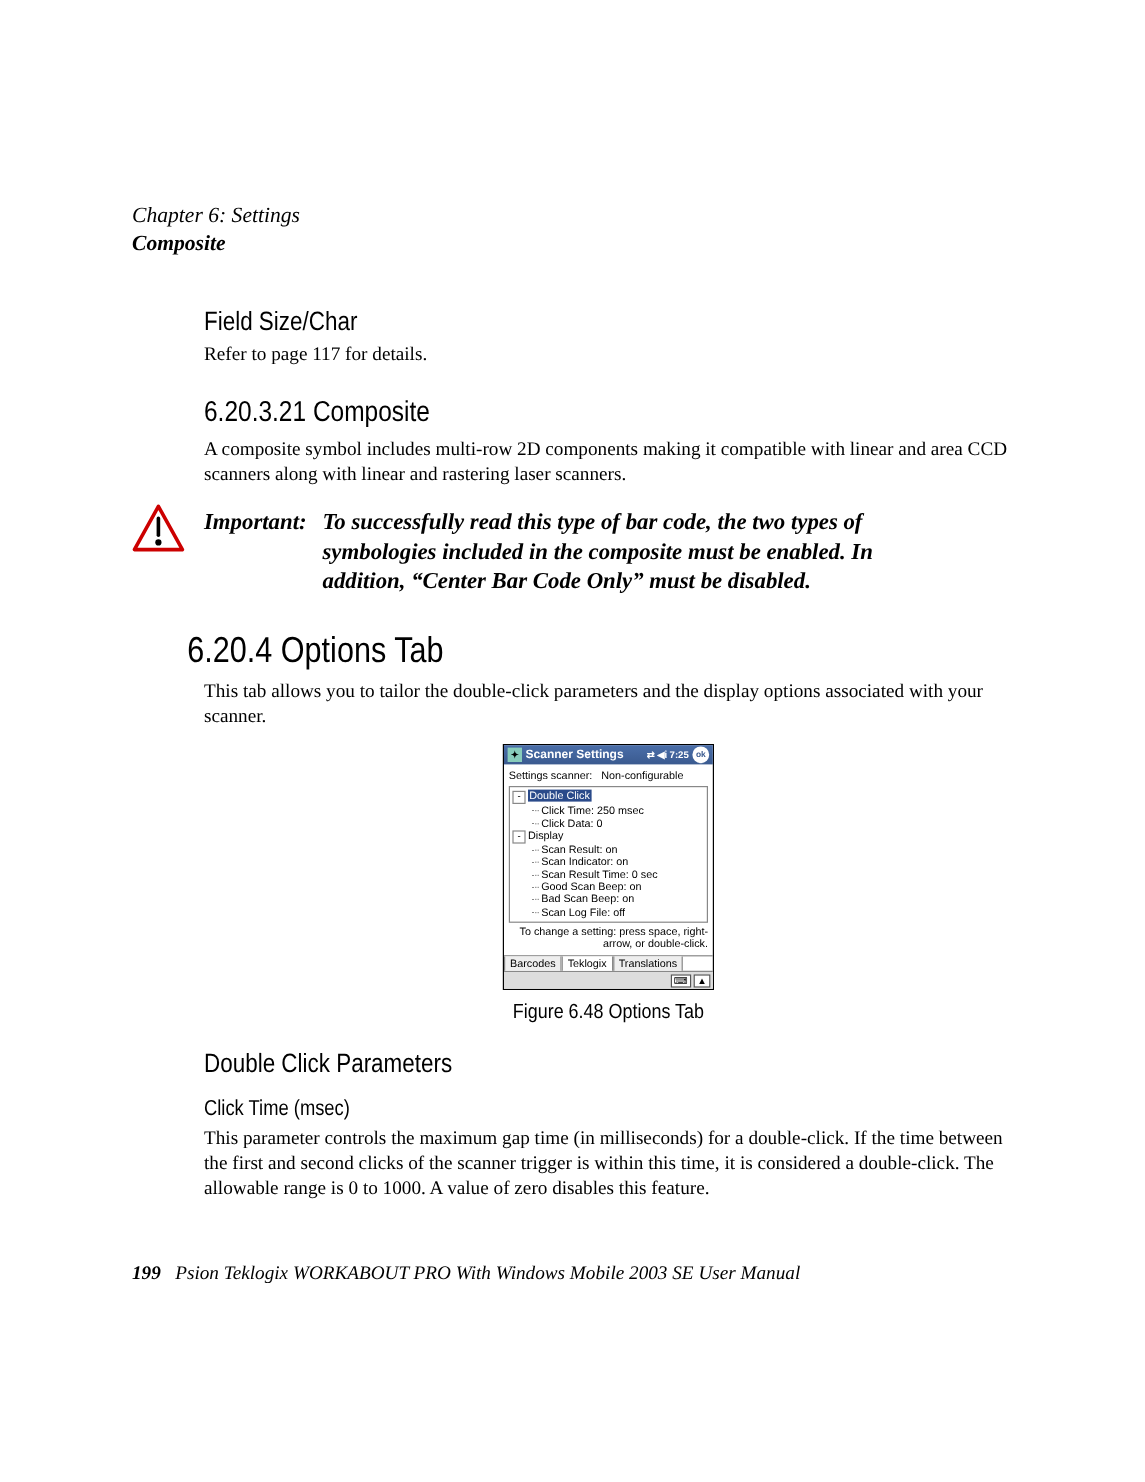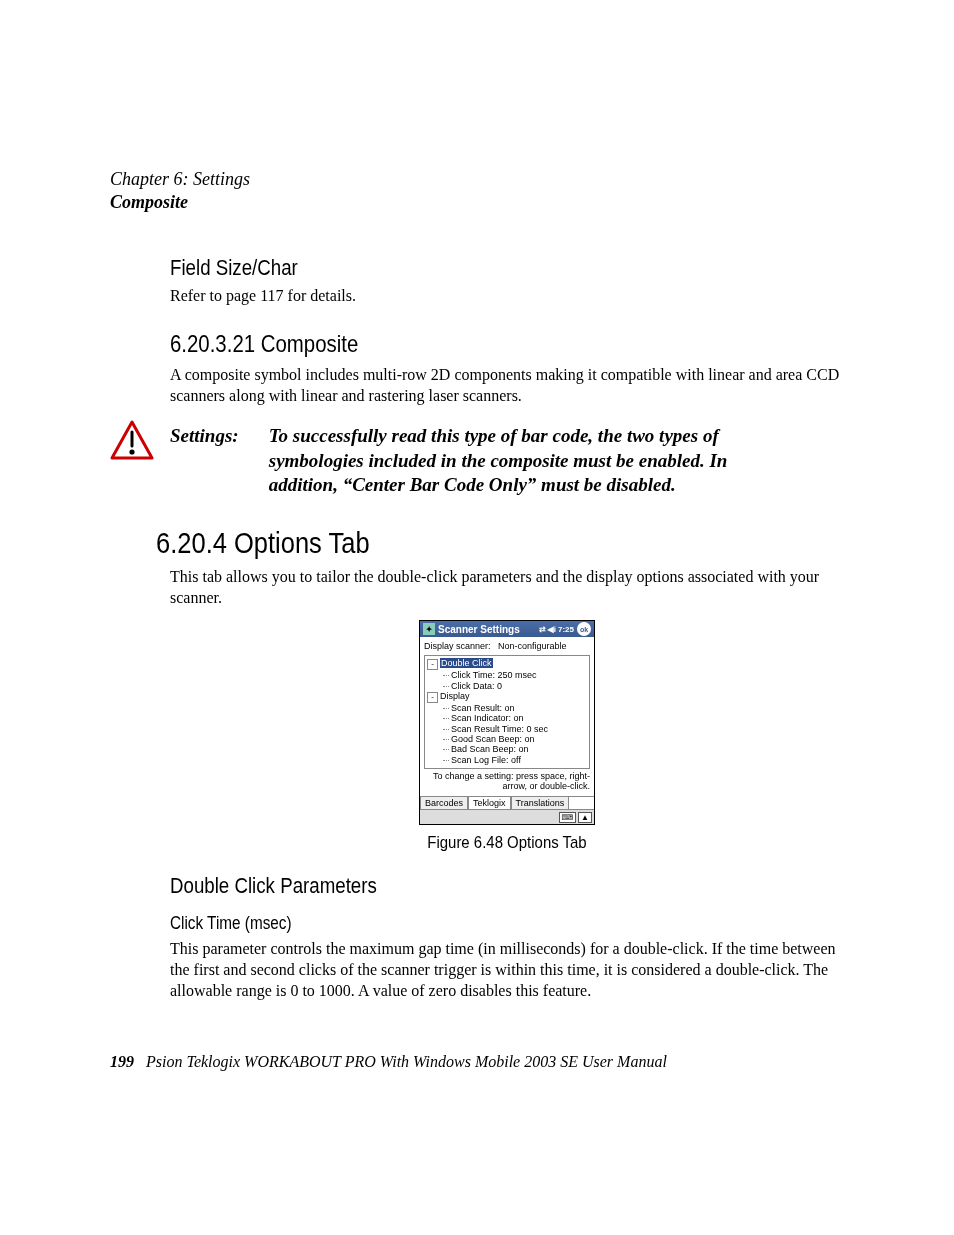--- a/index.html
+++ b/index.html
@@ -217,21 +217,21 @@
 
     <div class="important-wrap">
       <div class="warn-icon">
         <svg width="44" height="40" viewBox="0 0 44 40">
           <polygon points="22,2 42,38 2,38" fill="none" stroke="#c00" stroke-width="3" stroke-linejoin="round"></polygon>
           <line x1="22" y1="12" x2="22" y2="26" stroke="#000" stroke-width="3" stroke-linecap="round"></line>
           <circle cx="22" cy="32" r="2.6" fill="#000"></circle>
         </svg>
       </div>
       <div class="important-text">
-        <span class="important-label">Settings:</span>
+        <span class="important-label">Important:</span>
         <span class="important-body">To successfully read this type of bar code, the two types of symbologies included in the composite must be enabled. In addition, “Center Bar Code Only” must be disabled.</span>
       </div>
     </div>
 
     <h2 class="h-major" style="margin-left:-14px">6.20.4  Options Tab</h2>
     <p class="body">This tab allows you to tailor the double-click parameters and the display options associated with your scanner.</p>
 
     <div class="figure-wrap">
       <div class="mock">
         <div class="mock-titlebar">
@@ -240,21 +240,21 @@
           <span class="spacer"></span>
           <span class="sys-icons">
             <span>⇄</span>
             <span>◀ἰ</span>
             <span>7:25</span>
           </span>
           <span class="ok">ok</span>
         </div>
         <div class="mock-inner">
           <div class="mock-status">
-            <span>Display scanner:</span>&nbsp;&nbsp;
+            <span>Settings scanner:</span>&nbsp;&nbsp;
             <span>Non-configurable</span>
           </div>
           <div class="tree">
             <ul>
               <li><span class="expander">-</span><span class="sel">Double Click</span>
                 <ul>
                   <li>Click Time: 250 msec</li>
                   <li>Click Data: 0</li>
                 </ul>
               </li>

